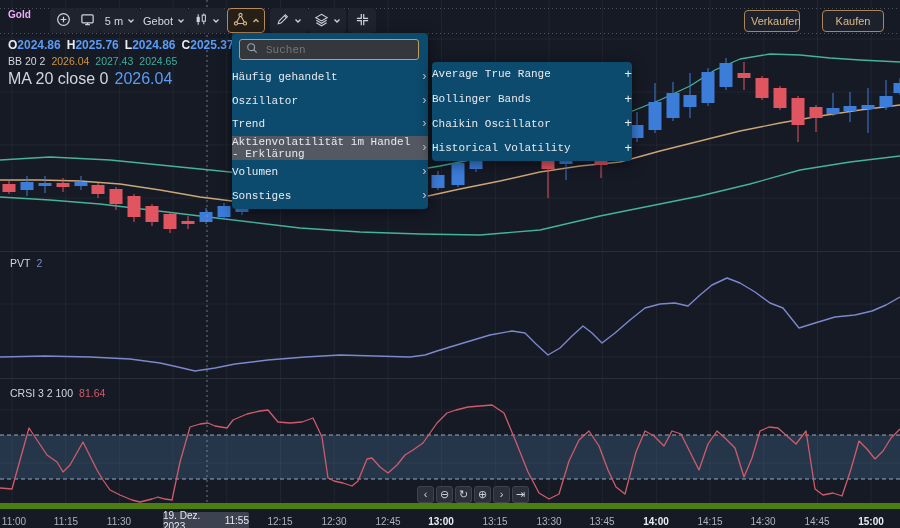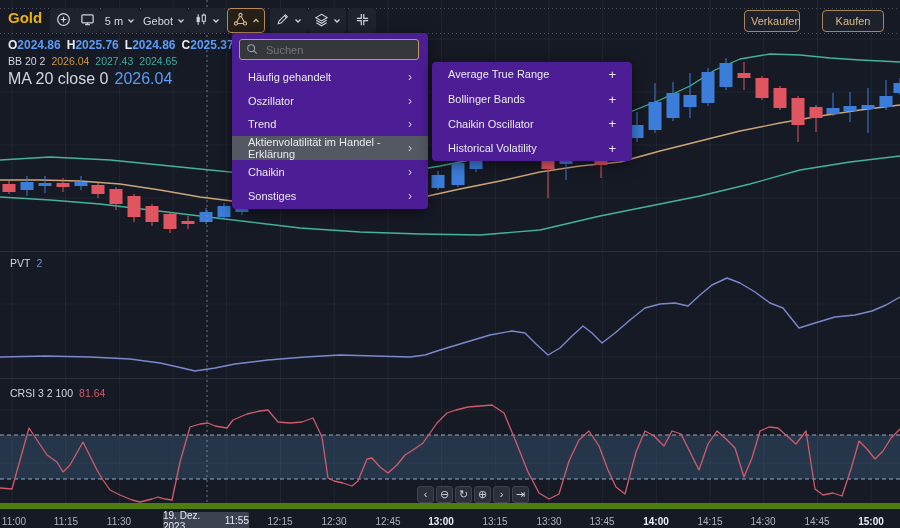--- a/index.html
+++ b/index.html
@@ -1,21 +1,21 @@
 <!DOCTYPE html>
 <html><head>
 <meta charset="utf-8">
 <style>
   html,body{margin:0;padding:0;background:#0e111a;}
   #app{position:relative;width:900px;height:528px;background:#161a25;overflow:hidden;
        font-family:"Liberation Sans",sans-serif;color:#d5d8e0;}
   #chart{position:absolute;left:0;top:0;z-index:0;}
 
   
-  .symbol{position:absolute;left:8px;top:9px;font-size:15px;font-weight:bold;color:#eab308;z-index:2;}
+  .symbol{position:absolute;left:8px;top:9px;font-size:10px;font-weight:bold;color:#f0abfc;z-index:2;}
   .tbtn{position:absolute;top:8px;height:25px;background:#1f232e;border:none;border-radius:4px;
         display:flex;align-items:center;justify-content:center;gap:4px;color:#cfd3dc;
         cursor:pointer;padding:0;font-family:inherit;z-index:2;}
   .tbtn .lbl{font-size:11px;color:#d5d8e0;}
   #btn-add{left:50px;width:26px;}
   #btn-display{left:74px;width:26px;}
   #btn-tf{left:100px;width:40px;}
   #btn-price{left:140px;width:48px;}
   #btn-ctype{left:188px;width:38px;}
   #btn-indicators{left:227px;width:38px;border:1px solid #b98b5a;background:#262019;color:#d8b88a;}
@@ -33,30 +33,30 @@
   #lg-ohlc{left:8px;top:38px;font-size:12px;font-weight:bold;}
   #lg-ohlc .k{color:#e9ecf2;}
   #lg-ohlc .v{margin-right:6px;}
   #lg-bb{left:8px;top:55px;font-size:10.5px;color:#d3d6de;}
   #lg-ma{left:8px;top:70px;font-size:16px;color:#d3d6de;}
   #lg-pvt{left:10px;top:257px;font-size:10.5px;color:#d3d6de;}
   #lg-crsi{left:10px;top:387px;font-size:10.5px;color:#d3d6de;}
   .legend .val{margin-left:6px;}
 
   
-  .panel{position:absolute;background:#4c1d95;border-radius:4px;z-index:5;
-         box-shadow:0 3px 14px rgba(0,0,0,0.5);}
+  .panel{position:absolute;background:#0c4a6e;border-radius:4px;z-index:5;
+         box-shadow:0 3px 14px rgba(0,0,0,0.5);font-family:Liberation Mono, monospace;}
   #menu{left:232px;top:33px;width:196px;height:176px;}
   #menu-search{position:absolute;left:7px;top:6px;width:180px;height:21px;background:#34383d;
          border:1px solid #bf9a63;border-radius:3px;display:flex;align-items:center;gap:6px;
          padding:0 6px;box-sizing:border-box;color:#9aa0a8;}
   #menu-search input{flex:1;background:transparent;border:none;outline:none;color:#c9cdd3;
          font-size:11px;font-family:inherit;min-width:0;}
   #menu-items{position:absolute;left:0;top:32px;width:100%;}
-  .mrow{height:23.8px;display:flex;align-items:center;padding:0 16px;font-size:11px;
+  .mrow{height:23.8px;display:flex;align-items:center;padding:0 0;font-size:11px;
         color:#e8eaed;cursor:pointer;}
   .mrow .arr{margin-left:auto;color:#c2c5ca;font-size:12px;}
   .mrow.active{background:#535862;}
   #submenu{left:432px;top:62px;width:200px;height:99px;}
   #submenu .mrow{height:24.7px;}
   #submenu .plus{margin-left:auto;color:#e8eaed;font-size:13px;}
 
   
   #nav{position:absolute;left:417px;top:486px;display:flex;gap:2px;z-index:3;}
   .nbtn{width:17px;height:17px;background:#2b2f3a;border:1px solid #3d4350;border-radius:3px;
@@ -327,21 +327,21 @@
         </div>
         <div class="mrow">
           <span>Trend</span>
           <span class="arr">›</span>
         </div>
         <div class="mrow active">
           <span>Aktienvolatilität im Handel - Erklärung</span>
           <span class="arr">›</span>
         </div>
         <div class="mrow">
-          <span>Chaikin</span>
+          <span>Volumen</span>
           <span class="arr">›</span>
         </div>
         <div class="mrow">
           <span>Sonstiges</span>
           <span class="arr">›</span>
         </div>
       </div>
   </div>
 
   <div class="panel" id="submenu">

